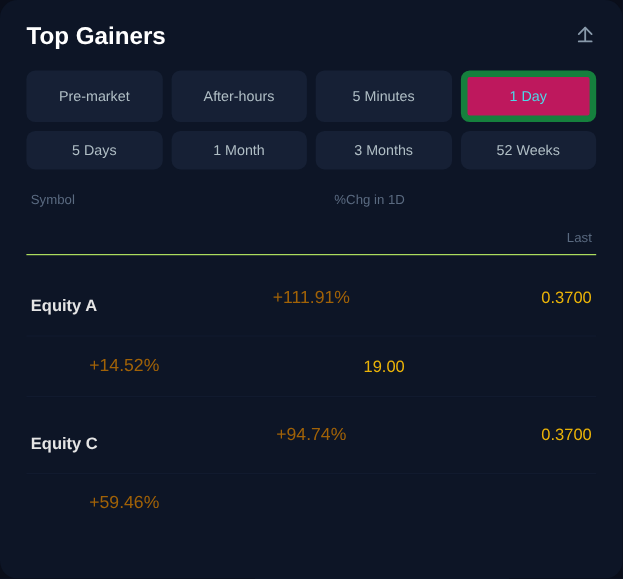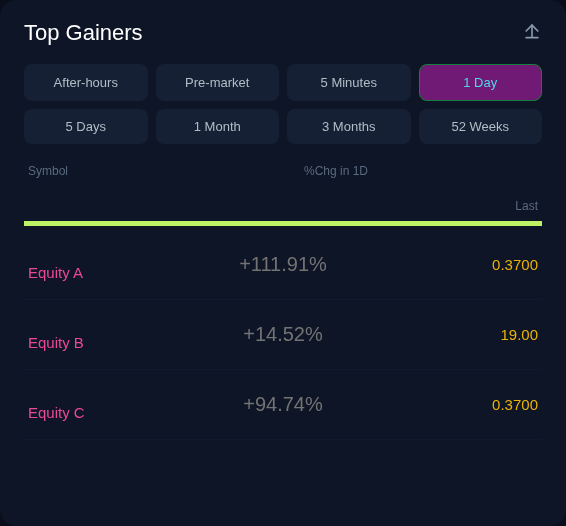--- a/index.html
+++ b/index.html
@@ -29,21 +29,21 @@
 
     .header {
       display: flex;
       justify-content: space-between;
       align-items: center;
       margin-bottom: 18px;
     }
 
     .title {
       font-size: 22px;
-      font-weight: 400;
+      font-weight: 700;
       color: #ffffff;
     }
 
     .filter-grid {
       display: grid;
       grid-template-columns: repeat(4, 1fr);
       gap: 8px;
       margin-bottom: 20px;
     }
 
@@ -54,30 +54,30 @@
       color: #b0bec5;
       padding: 10px 8px;
       font-size: 13px;
       font-weight: 500;
       cursor: pointer;
       text-align: center;
       transition: background 0.2s;
     }
 
     .filter-btn.active {
-      background: #701a75;
+      background: #be185d;
       color: #4dd9e8;
-      border: 1px solid #15803d;
+      border: 6px solid #15803d;
     }
 
     .table-header {
       display: grid;
       grid-template-columns: 1fr 1fr 1fr;
       padding: 0 4px 8px 4px;
-      border-bottom: 5px solid #bef264;
+      border-bottom: 1px solid #bef264;
       margin-bottom: 4px;
     }
 
     .col-label {
       font-size: 12px;
       color: #5a6a80;
       font-weight: 400;
     }
 
     .col-label.center {
@@ -96,28 +96,28 @@
       border-bottom: 1px solid #111a2e;
       align-items: center;
     }
 
     .equity-row:last-child {
       border-bottom: none;
     }
 
     .equity-name {
       font-size: 15px;
-      color: #ec4899;
-      font-weight: 400;
+      color: #e5e5e5;
+      font-weight: 700;
       margin-top: 16px;
     }
 
     .pct-change {
-      font-size: 20px;
-      color: #737373;
+      font-size: 16px;
+      color: #a16207;
       font-weight: 500;
       text-align: center;
     }
 
     .last-price {
       font-size: 15px;
       color: #eab308;
       font-weight: 500;
       text-align: right;
     }
@@ -143,22 +143,22 @@
       <svg class="icon-upload" viewBox="0 0 24 24">
         <line x1="12" y1="19" x2="12" y2="5"></line>
         <polyline points="5 12 12 5 19 12"></polyline>
         <line x1="5" y1="20" x2="19" y2="20"></line>
       </svg>
     </span>
   </div>
 
   <div class="filter-grid">
 
+    <button class="filter-btn">Pre-market</button>
     <button class="filter-btn">After-hours</button>
-    <button class="filter-btn">Pre-market</button>
     <button class="filter-btn">5 Minutes</button>
     <button class="filter-btn active">1 Day</button>
 
     <button class="filter-btn">5 Days</button>
     <button class="filter-btn">1 Month</button>
     <button class="filter-btn">3 Months</button>
     <button class="filter-btn">52 Weeks</button>
   </div>
 
   <div class="table-header">
@@ -167,25 +167,25 @@
     <span class="col-label right">Last</span>
   </div>
 
   <div>
     <div class="equity-row">
       <span class="equity-name">Equity A</span>
       <span class="pct-change">+111.91%</span>
       <span class="last-price">0.3700</span>
     </div>
     <div class="equity-row">
-      <span class="equity-name">Equity B</span>
       <span class="pct-change">+14.52%</span>
       <span class="last-price">19.00</span>
     </div>
     <div class="equity-row">
       <span class="equity-name">Equity C</span>
       <span class="pct-change">+94.74%</span>
       <span class="last-price">0.3700</span>
     </div>
     <div class="equity-row">
+      <span class="pct-change">+59.46%</span>
     </div>
   </div>
 </div>
 
 </body></html>

